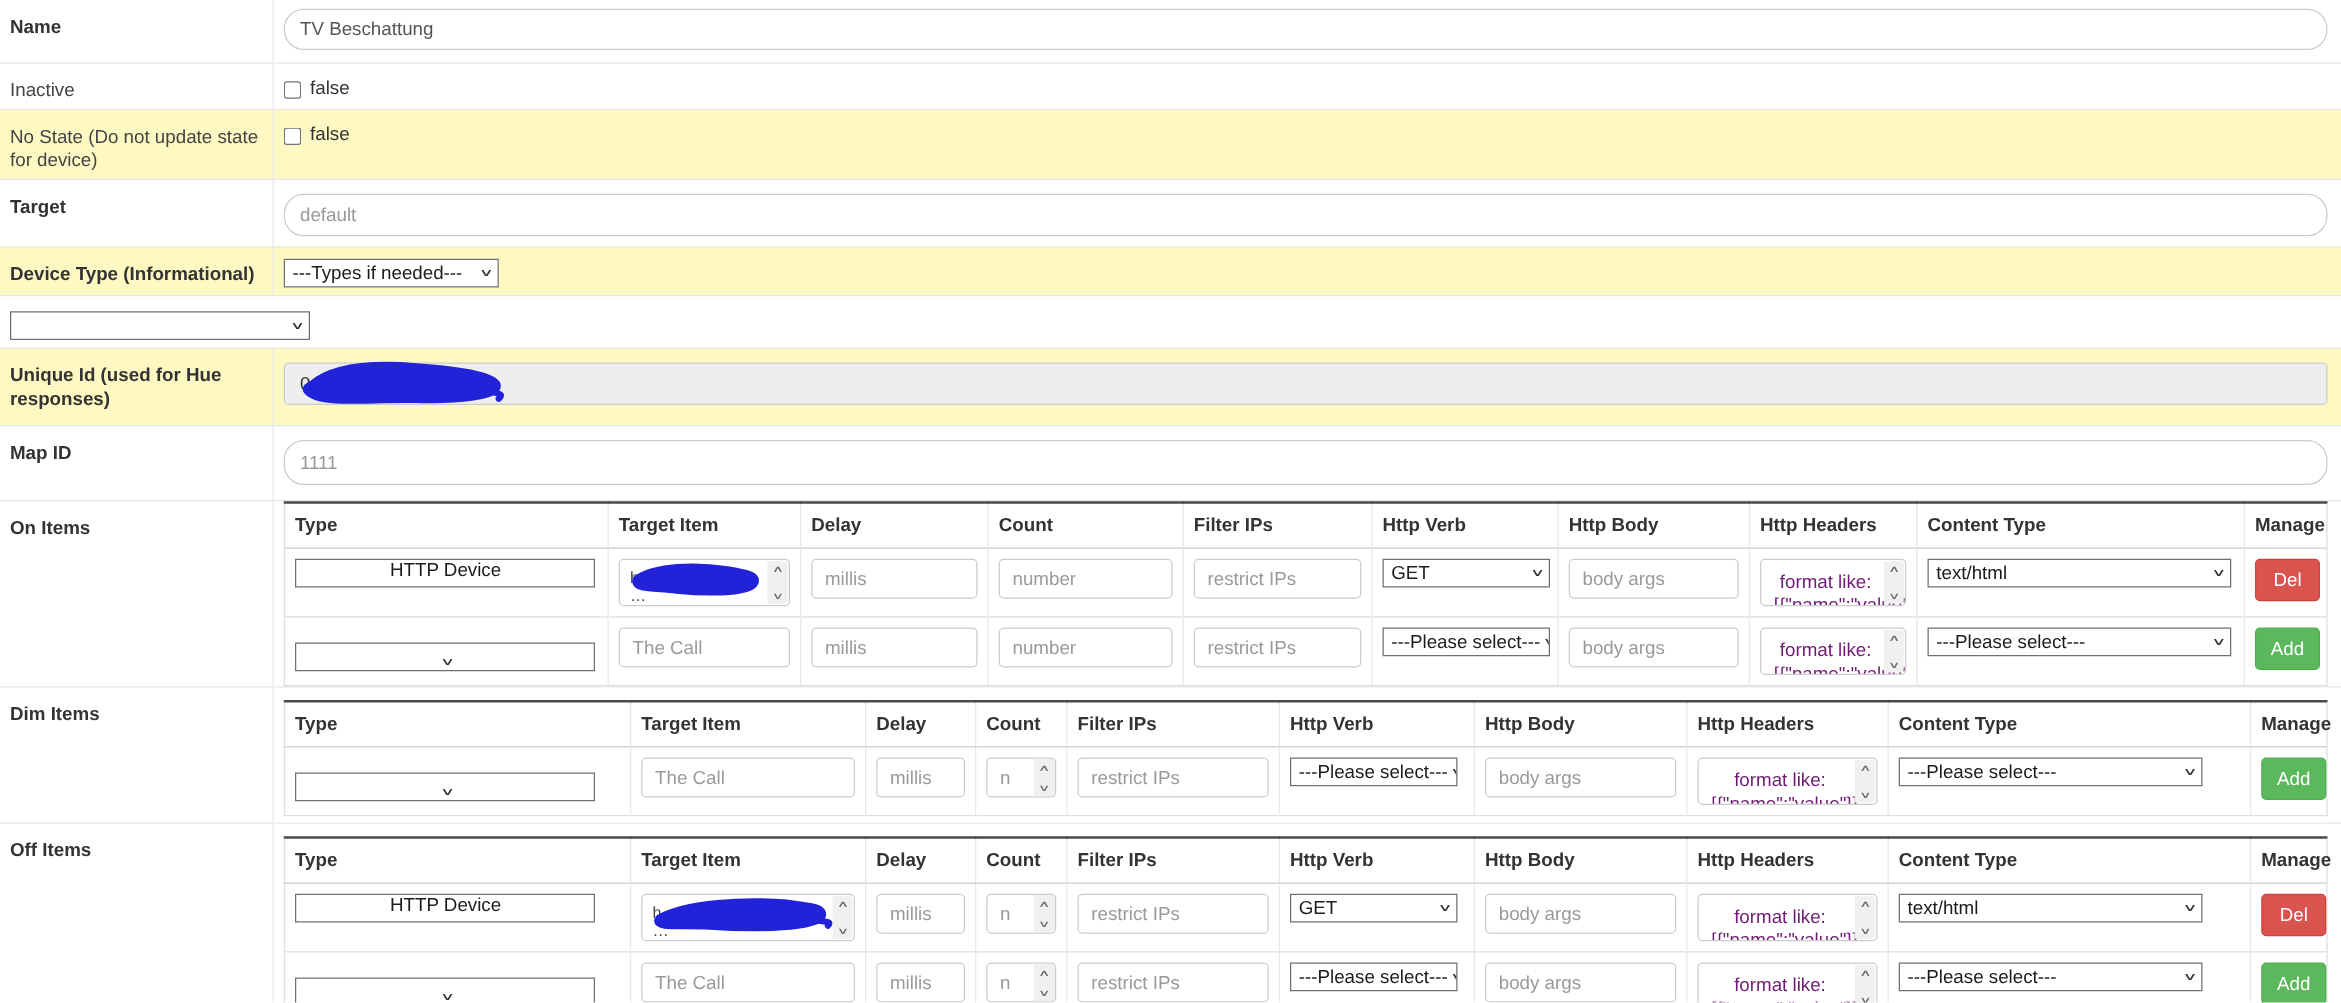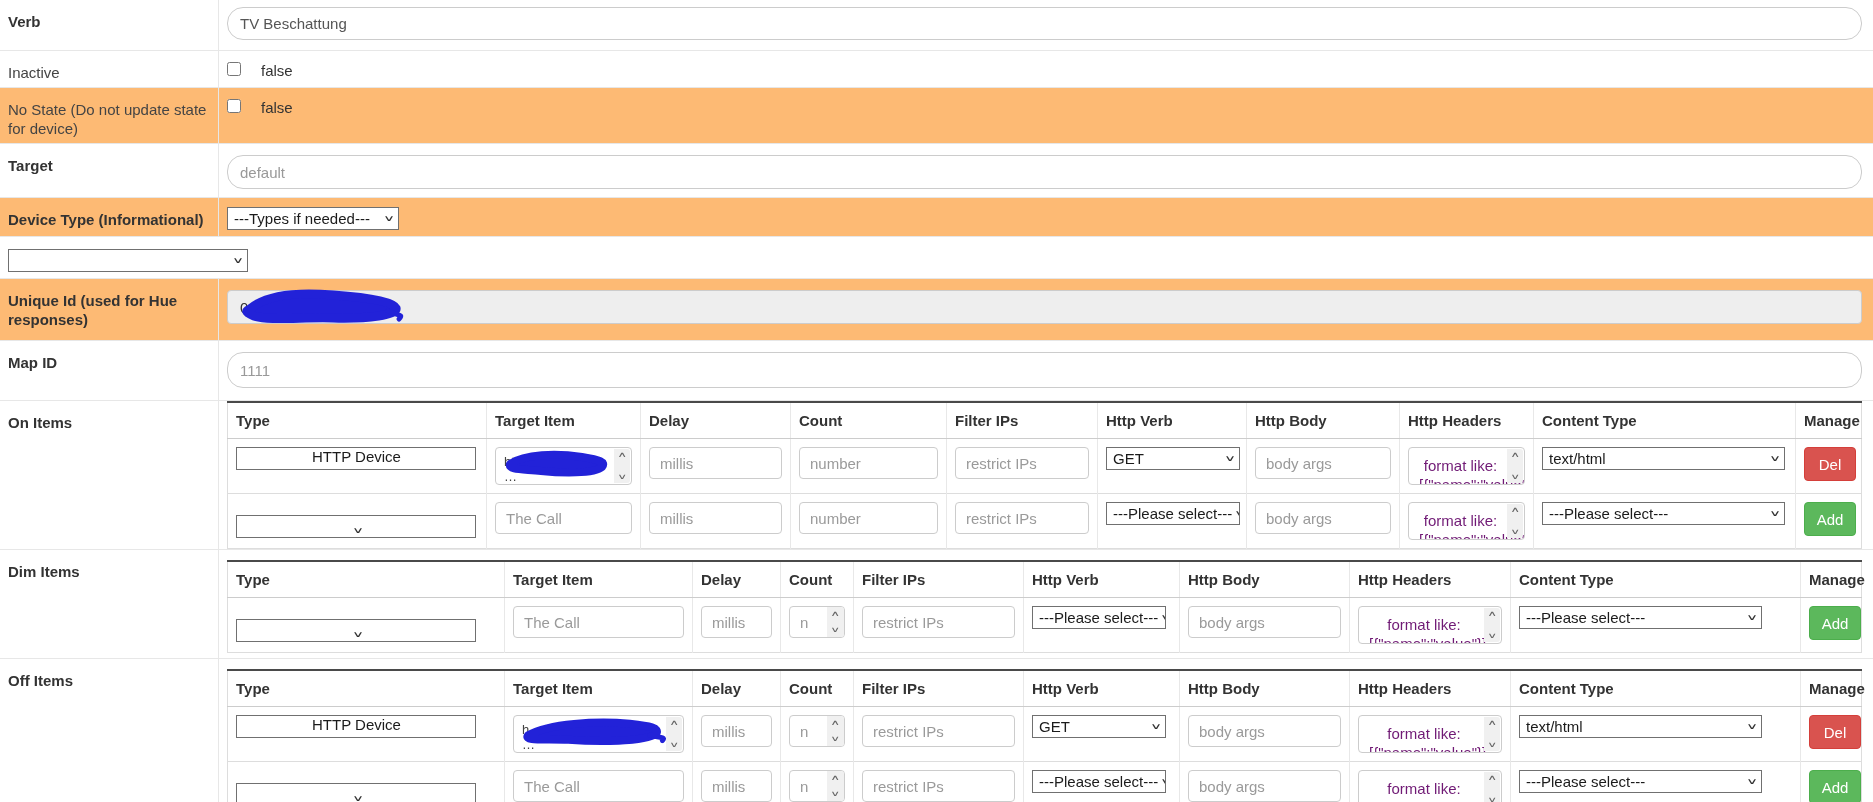--- a/index.html
+++ b/index.html
@@ -6,34 +6,34 @@
   html,body { width:1873px; height:802px; margin:0; overflow:hidden; background:#fff;
               font-family:"Liberation Sans", sans-serif; }
   .page { width:1873px; height:802px; overflow:hidden; }
 
   .form-row { display:flex; width:100%; }
   .form-row + .form-row { border-top:1px solid #e7e7e7; }
   .row-label { width:219px; flex:0 0 219px; border-right:1px solid #e7e7e7;
                padding:12px 8px 0 8px; font-size:15px; font-weight:bold; color:#333; line-height:19px; }
   .row-label.lbl-normal { font-weight:normal; color:#444; }
   .row-content { flex:1; padding:0 11px 0 8px; position:relative; }
-  .striped { background:#fdba74; }
+  .striped { background:#fef9c3; }
 
   .r-name{height:50px} .r-inactive{height:37px} .r-nostate{height:56px} .r-target{height:54px}
   .r-device{height:39px} .r-maptype{height:42px} .r-unique{height:62px} .r-mapid{height:60px}
   .r-on{height:149px} .r-dim{height:109px} .r-off{height:144px}
 
   .bigin { width:100%; height:34px; border:1px solid #ccc; border-radius:16px; padding:0 12px;
            font-size:15px; color:#555; outline:none; font-family:inherit; background:#fff; }
   .bigin::placeholder { color:#999; }
   .r-name .bigin { margin-top:7px; height:33px; }
   .r-target .bigin { margin-top:11px; }
   .r-mapid .bigin { margin-top:11px; height:36px; }
 
-  .chkwrap { display:flex; align-items:flex-start; gap:20px; padding-top:11px; font-size:15px; color:#333; }
+  .chkwrap { display:flex; align-items:flex-end; gap:7px; padding-top:11px; font-size:15px; color:#333; }
   .chkwrap input { width:14px; height:14px; margin:0; }
 
   .sel { display:inline-flex; align-items:center; justify-content:space-between;
          border:1px solid #707070; background:#fff; height:23px; padding:0 5px 0 6px;
          font-size:15px; color:#1b1b1b; cursor:default; white-space:nowrap; overflow:hidden; }
   .sel .chev { font-size:11px; color:#333; transform:scaleX(1.5) scaleY(0.75); margin-left:4px; flex:0 0 auto; }
   .sel-device { width:172px; margin-top:9px; }
   .sel-map    { width:240px; margin-top:12px; }
   .sel-type   { width:240px;flex-direction:column; }
   .sel-verb   { width:134px; }
@@ -89,21 +89,21 @@
          border:1px solid transparent; cursor:pointer; font-family:inherit; }
   .btn.del { background:#d9534f; border-color:#d43f3a; }
   .btn.add { background:#5cb85c; border-color:#4cae4c; }
 </style>
 </head>
 <body>
 
 <div class="page">
 
   <div class="form-row r-name">
-    <div class="row-label">Verb</div>
+    <div class="row-label">Name</div>
     <div class="row-content">
       <input class="bigin" type="text" value="TV Beschattung" style="">
     </div>
   </div>
 
   <div class="form-row r-inactive">
     <div class="row-label lbl-normal">Inactive</div>
     <div class="row-content">
       <label class="chkwrap">
         <input type="checkbox" style="">

